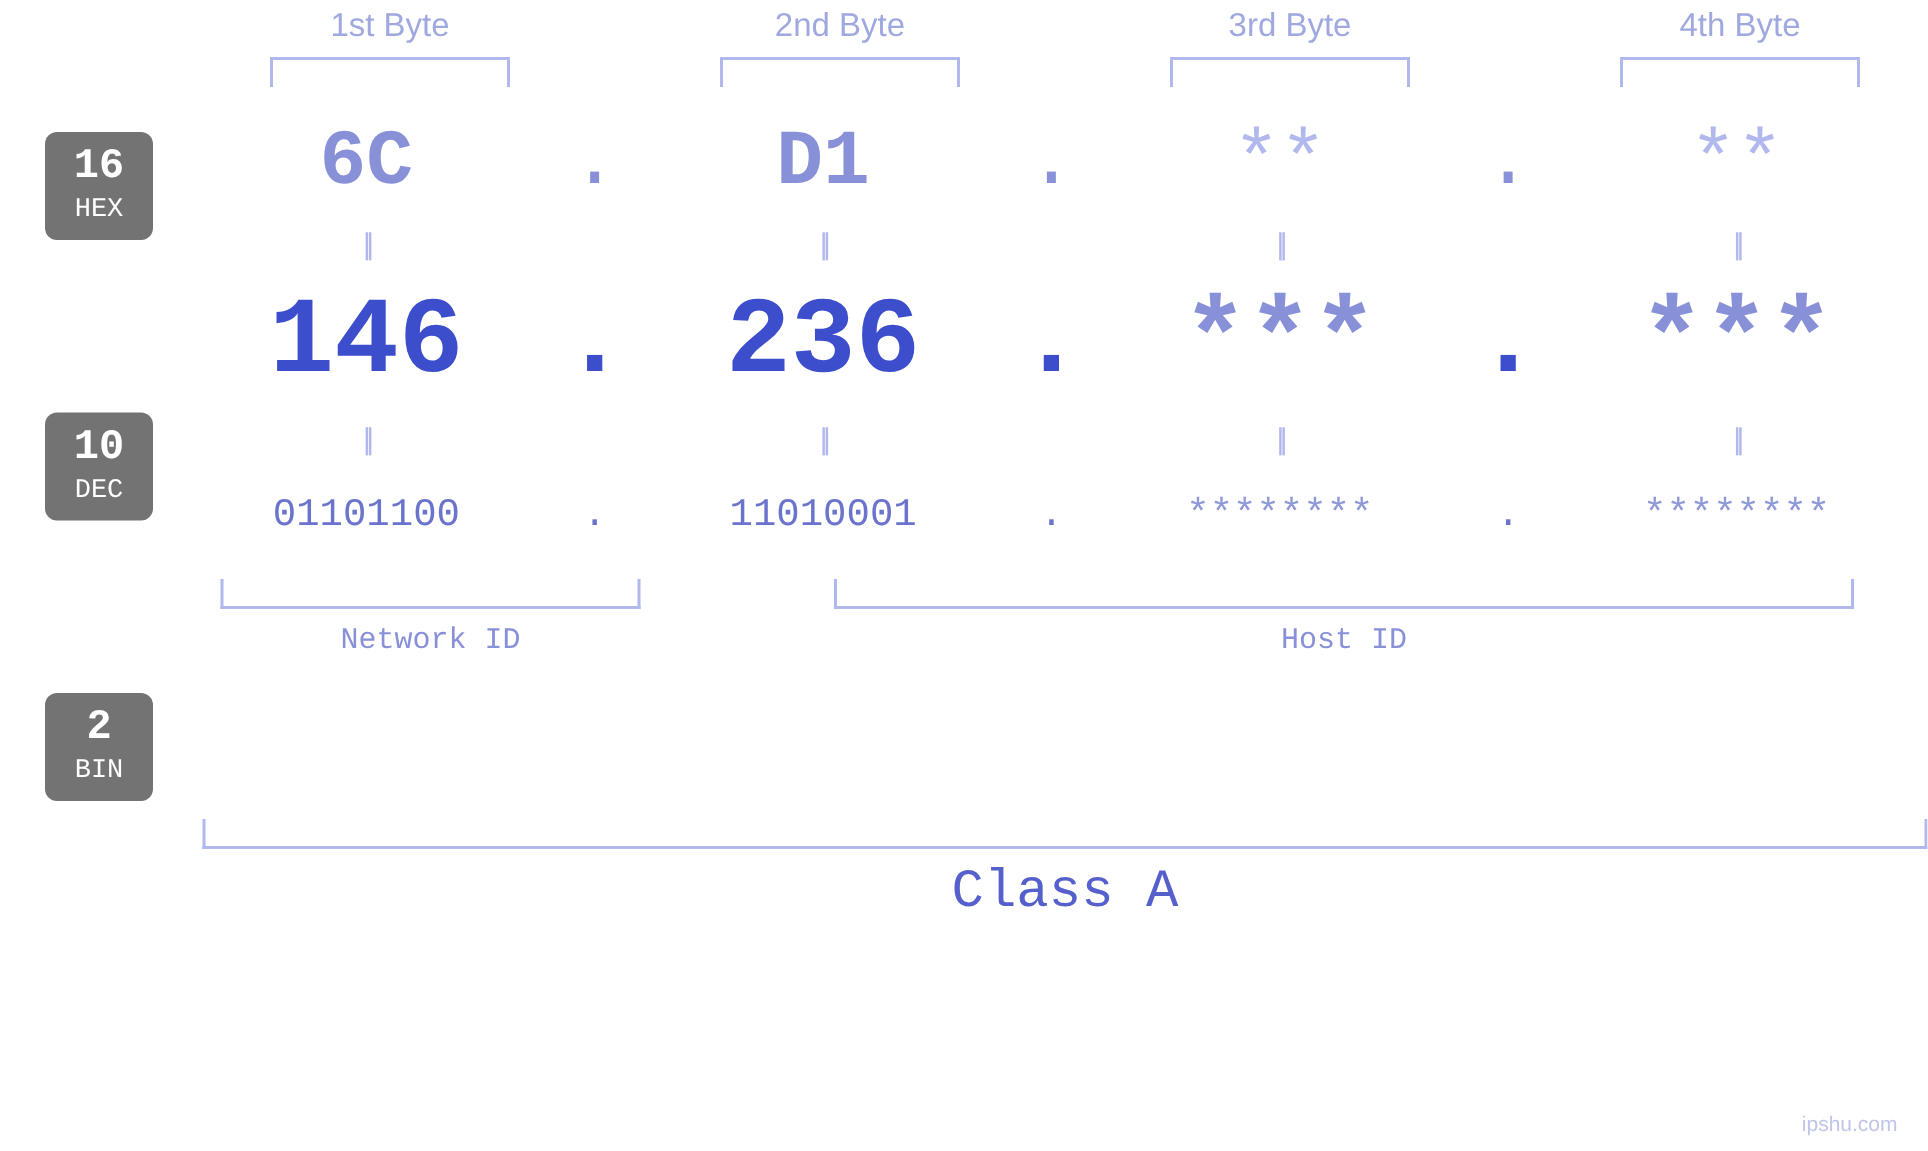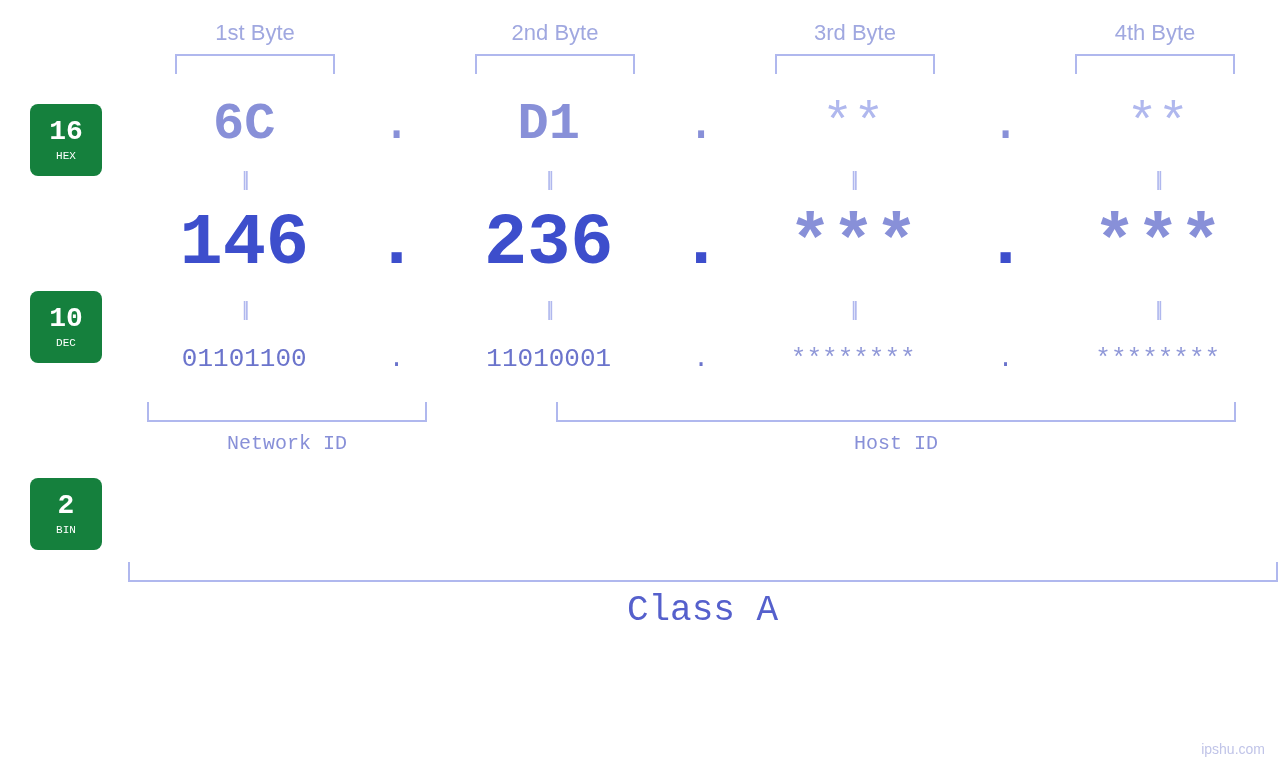--- a/index.html
+++ b/index.html
@@ -12,45 +12,45 @@
       overflow: hidden;
       position: relative;
     }
 
     .container {
       width: 1285px;
       height: 767px;
       position: relative;
       display: flex;
       flex-direction: column;
-      align-items: center;
-      padding-top: 20px;
+      align-items: flex-end;
+      padding-top: 4px;
     }
 
     .badge {
       width: 72px;
       height: 72px;
-      background: #15803d;
+      background: #737373;
       border-radius: 8px;
       display: flex;
       flex-direction: column;
       align-items: center;
       justify-content: center;
       color: white;
       margin-bottom: 115px;
     }
 
     .badge-num {
       font-size: 28px;
       font-weight: bold;
       line-height: 1;
     }
 
     .badge-label {
-      font-size: 11px;
+      font-size: 18px;
       font-weight: normal;
       margin-top: 4px;
     }
 
     
     .bracket {
       width: 160px;
       height: 20px;
       border-top: 2px solid #b0b8ee;
       border-left: 2px solid #b0b8ee;

